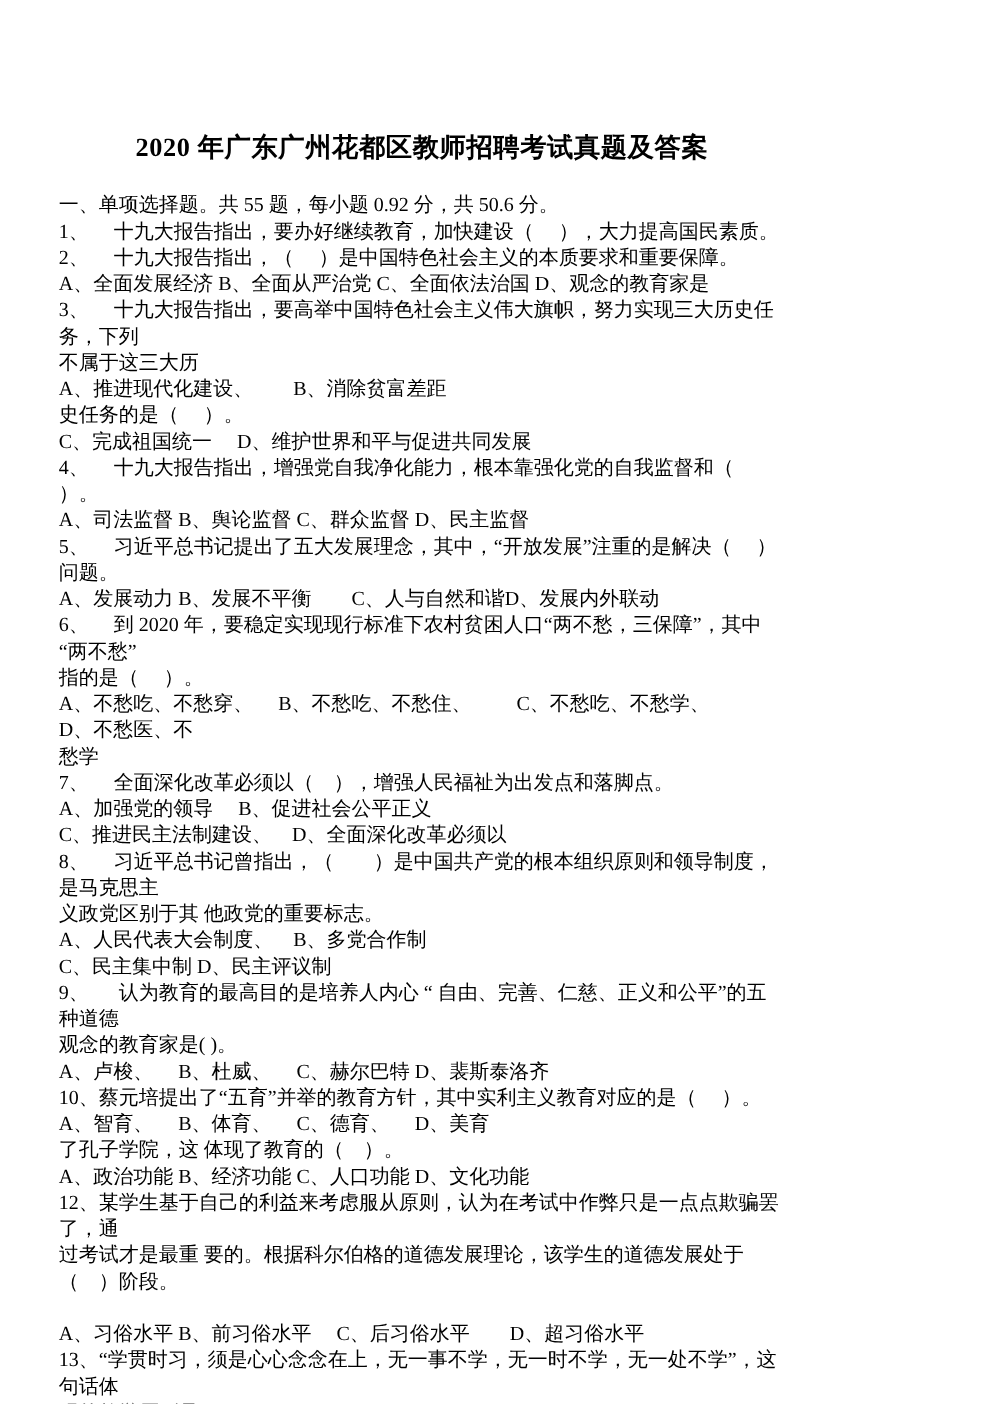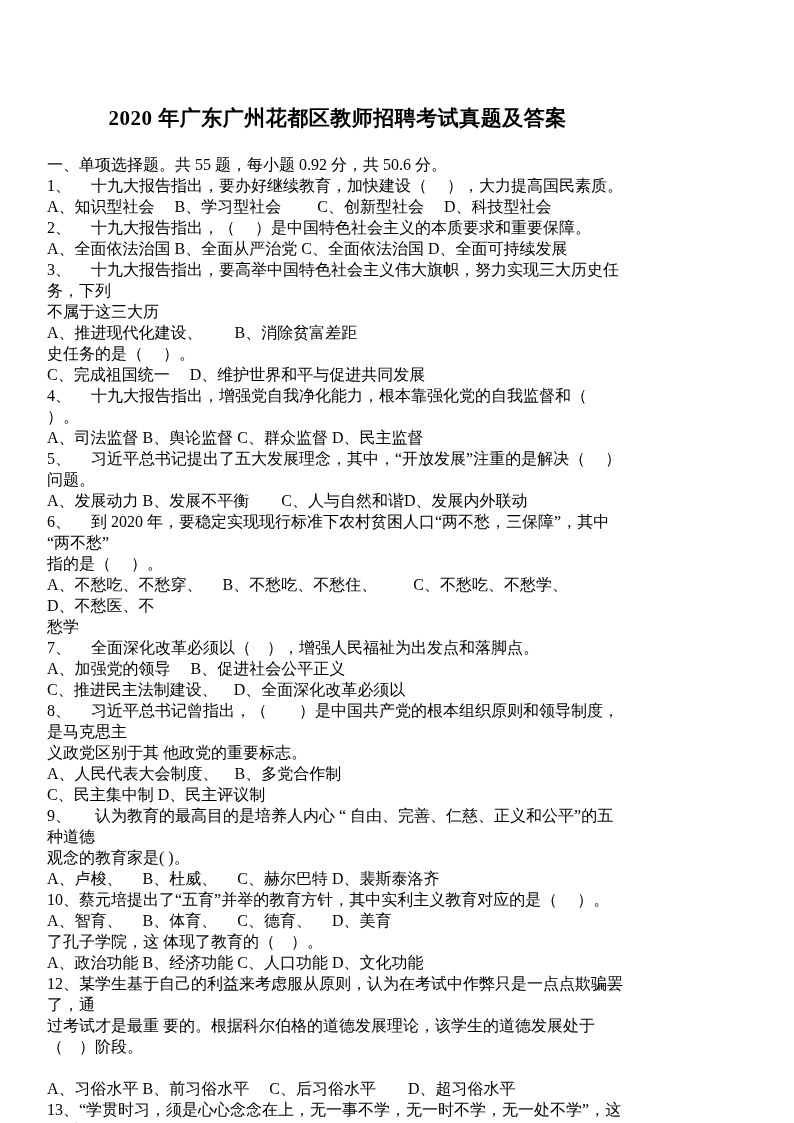--- a/index.html
+++ b/index.html
@@ -48,23 +48,22 @@
   }
 </style>
 </head>
 <body>
 
 <div class="page">
   <h1 class="doc-title">2020 年广东广州花都区教师招聘考试真题及答案</h1>
   <div class="body-text">
       <p class="line">一、单项选择题。共 55 题，每小题 0.92 分，共 50.6 分。</p>
       <p class="line">1、　 十九大报告指出，要办好继续教育，加快建设（　 ），大力提高国民素质。</p>
-      <p class="line">A、知识型社会　 B、学习型社会　　 C、创新型社会　 D、科技型社会</p>
       <p class="line">2、　 十九大报告指出，（　 ）是中国特色社会主义的本质要求和重要保障。</p>
-      <p class="line">A、全面依法治国 B、全面从严治党 C、全面依法治国 D、全面可持续发展</p>
+      <p class="line">A、全面发展经济 B、全面从严治党 C、全面依法治国 D、观念的教育家是</p>
       <p class="line">3、　 十九大报告指出，要高举中国特色社会主义伟大旗帜，努力实现三大历史任务，下列</p>
       <p class="line">不属于这三大历</p>
       <p class="line">A、推进现代化建设、　　B、消除贫富差距</p>
       <p class="line">史任务的是（　 ）。</p>
       <p class="line">C、完成祖国统一　 D、维护世界和平与促进共同发展</p>
       <p class="line">4、　 十九大报告指出，增强党自我净化能力，根本靠强化党的自我监督和（　 ）。</p>
       <p class="line">A、司法监督 B、舆论监督 C、群众监督 D、民主监督</p>
       <p class="line">5、　 习近平总书记提出了五大发展理念，其中，“开放发展”注重的是解决（　 ）问题。</p>
       <p class="line">A、发展动力 B、发展不平衡　　C、人与自然和谐D、发展内外联动</p>
       <p class="line">6、　 到 2020 年，要稳定实现现行标准下农村贫困人口“两不愁，三保障”，其中“两不愁”</p>

